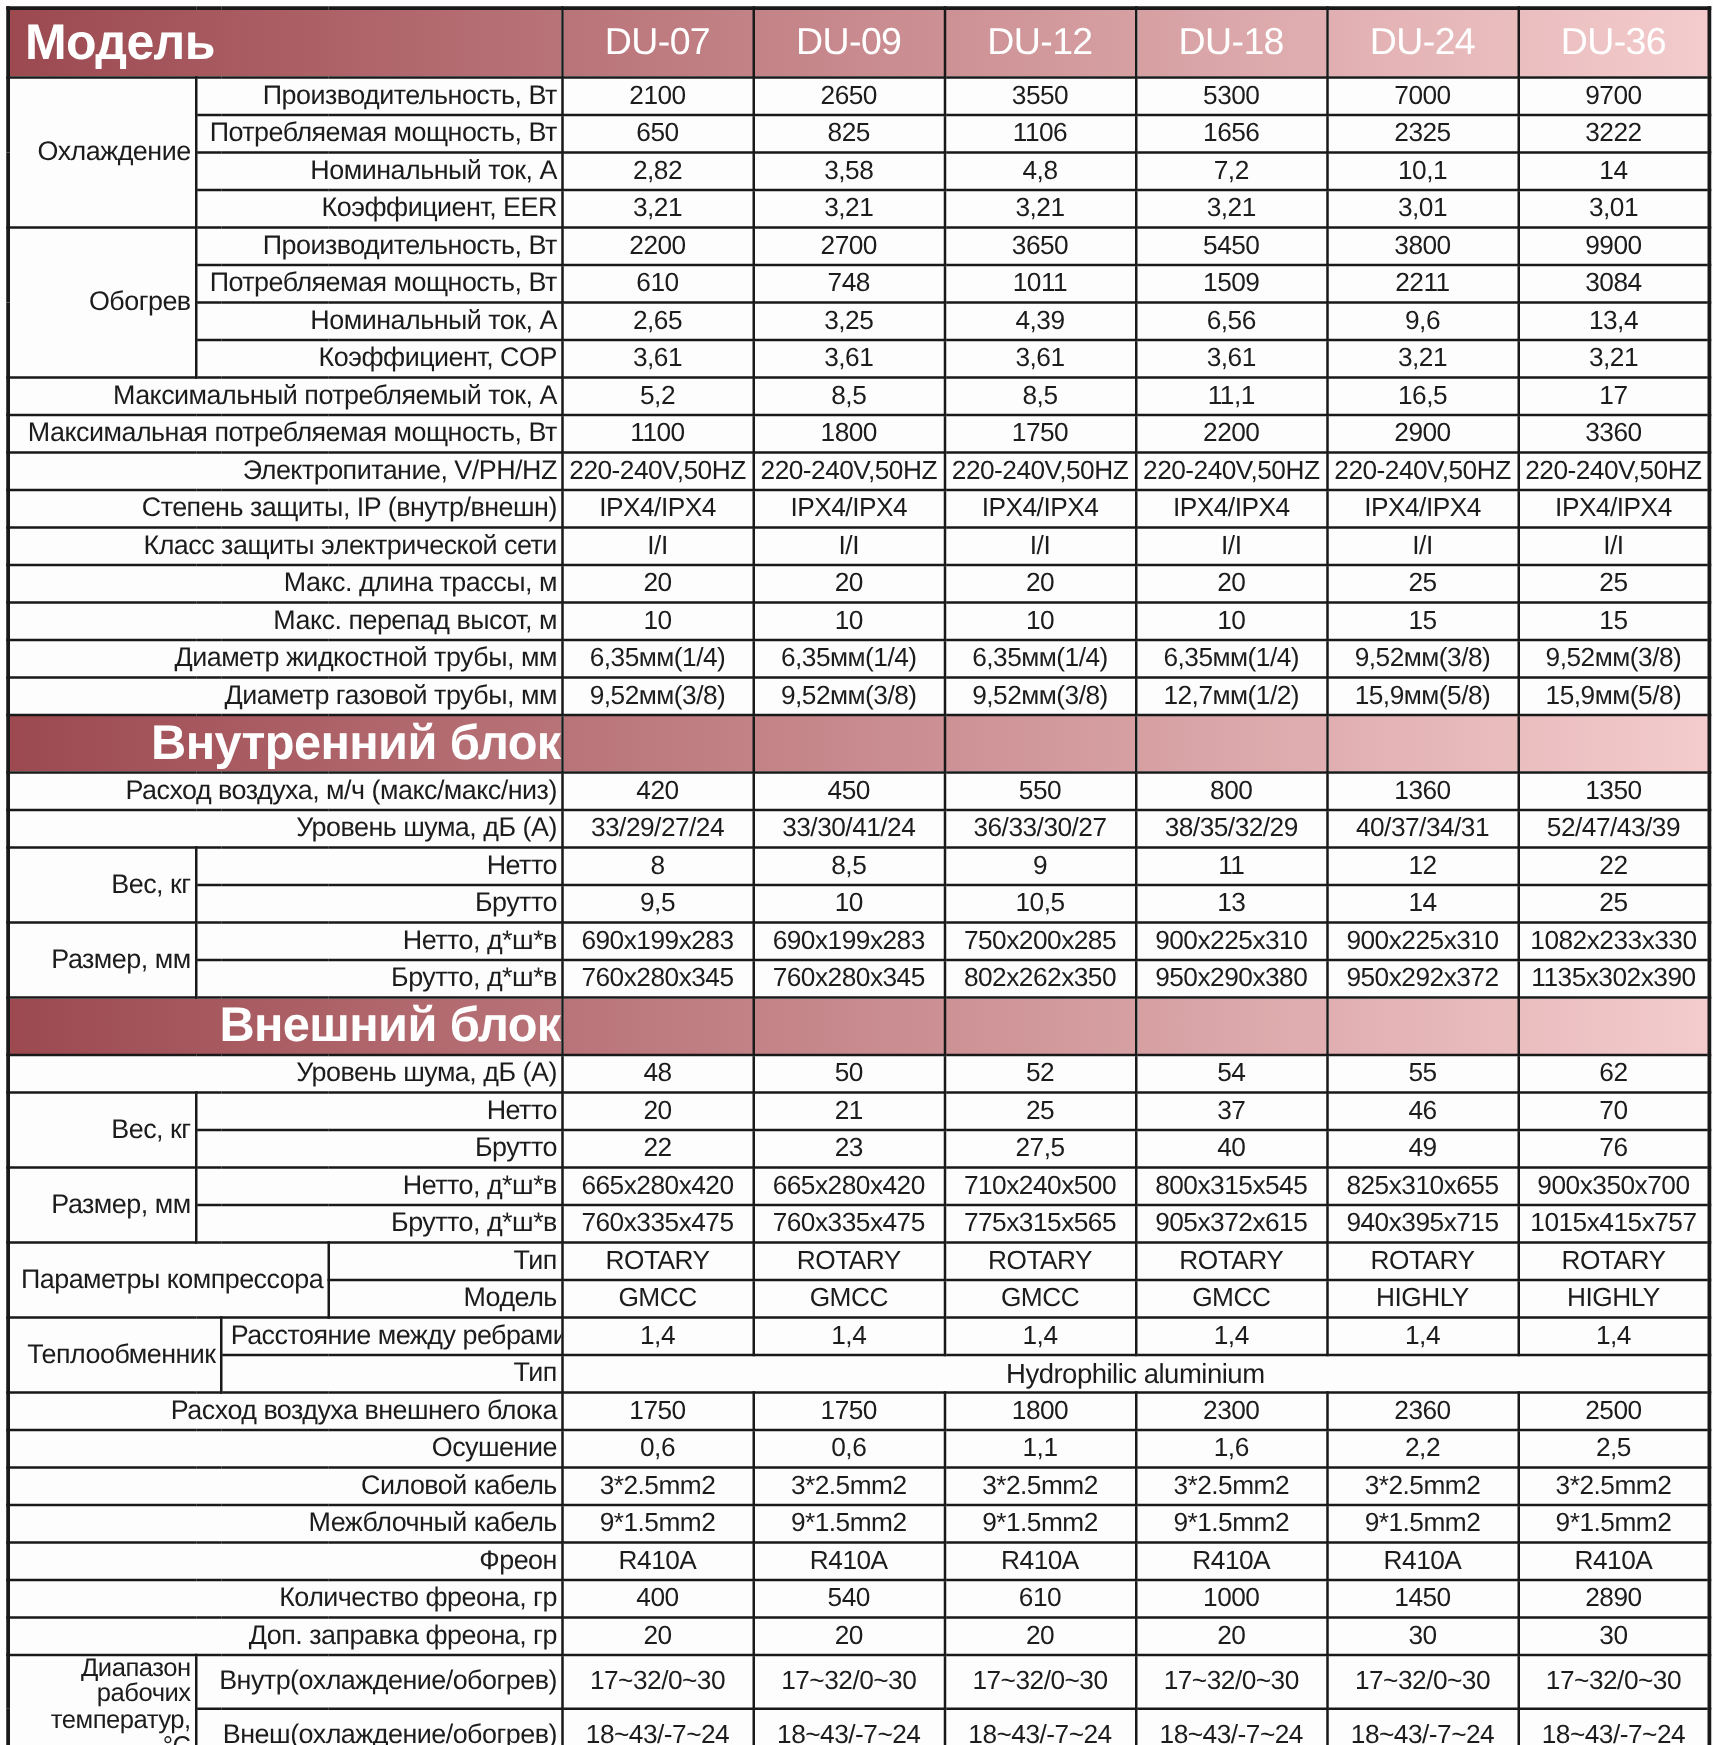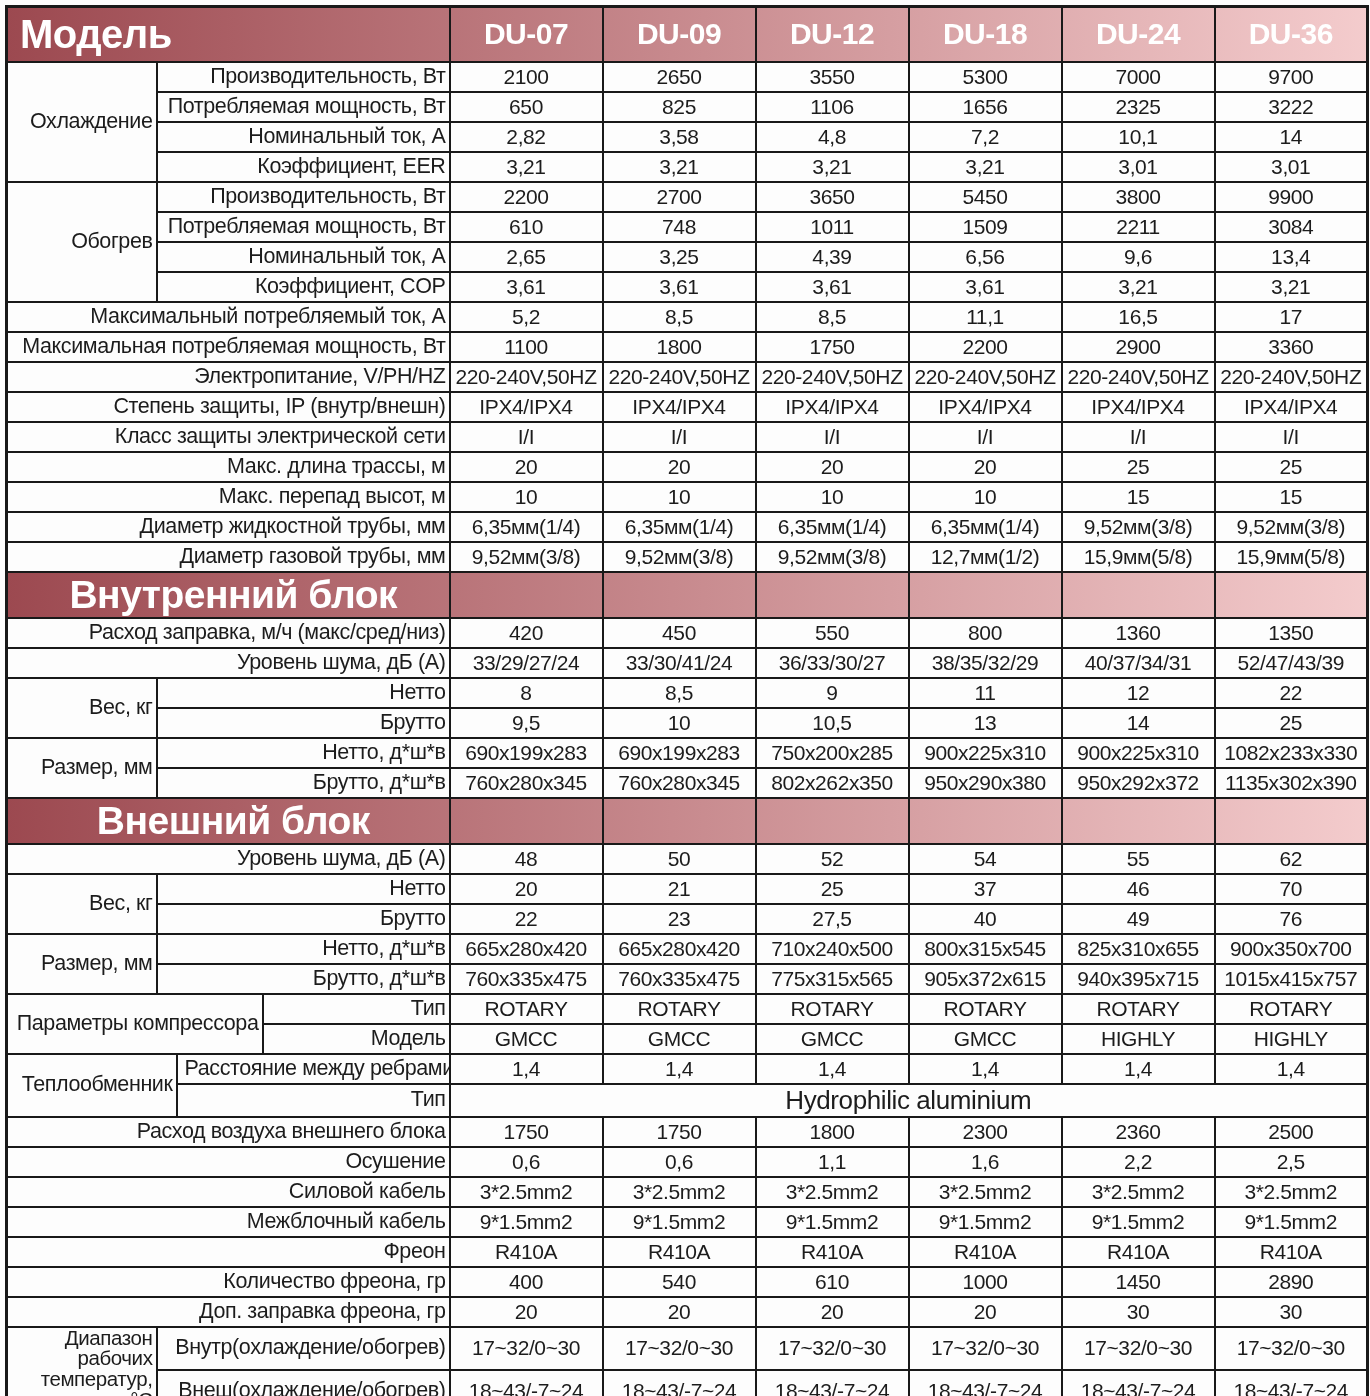--- a/index.html
+++ b/index.html
@@ -30,31 +30,31 @@
     height: 55px;
     font-size: 40px;
     font-weight: 700;
     color: var(--header-text, #ffffff);
     text-align: left;
     padding-left: 12px;
     letter-spacing: -0.5px;
   }
   th.model-name {
     font-size: 30px;
-    font-weight: 700;
+    font-weight: 400;
     color: var(--header-text, #ffffff);
     text-align: center;
     letter-spacing: -0.5px;
   }
   td.section-label {
     height: 40px;
     font-size: 39px;
     font-weight: 700;
     color: var(--header-text, #ffffff);
-    text-align: center;
+    text-align: right;
     padding-left: 10px;
     letter-spacing: -0.5px;
     white-space: nowrap;
   }
   td.row-label, td.group-label {
     height: 30px;
     font-size: 21.5px;
     text-align: right;
     padding: 0 3px 0 7px;
     letter-spacing: -0.4px;
@@ -66,21 +66,21 @@
     font-size: 20.5px;
     line-height: 1.02;
   }
   td.value {
     height: 30px;
     font-size: 21px;
     text-align: center;
     letter-spacing: -0.4px;
     white-space: nowrap;
   }
-  td.value.merged { text-align: center; font-size: 26px; }
+  td.value.merged { text-align: center; font-size: 22px; }
 </style>
 </head>
 <body>
 
 <div class="wrap">
   <table class="spec">
     <colgroup>
       <col style="width:150px">
         <col style="width:20px">
         <col style="width:86px">
@@ -262,21 +262,21 @@
         <tr class="grad">
           <td class="section-label" colspan="4">Внутренний блок</td>
           <td></td>
           <td></td>
           <td></td>
           <td></td>
           <td></td>
           <td></td>
         </tr>
         <tr>
-          <td class="row-label" colspan="4">Расход заправка, м/ч (макс/сред/низ)</td>
+          <td class="row-label" colspan="4">Расход воздуха, м/ч (макс/макс/низ)</td>
           <td class="value">420</td>
           <td class="value">450</td>
           <td class="value">550</td>
           <td class="value">800</td>
           <td class="value">1360</td>
           <td class="value">1350</td>
         </tr>
         <tr>
           <td class="row-label" colspan="4">Уровень шума, дБ (А)</td>
           <td class="value">33/29/27/24</td>

